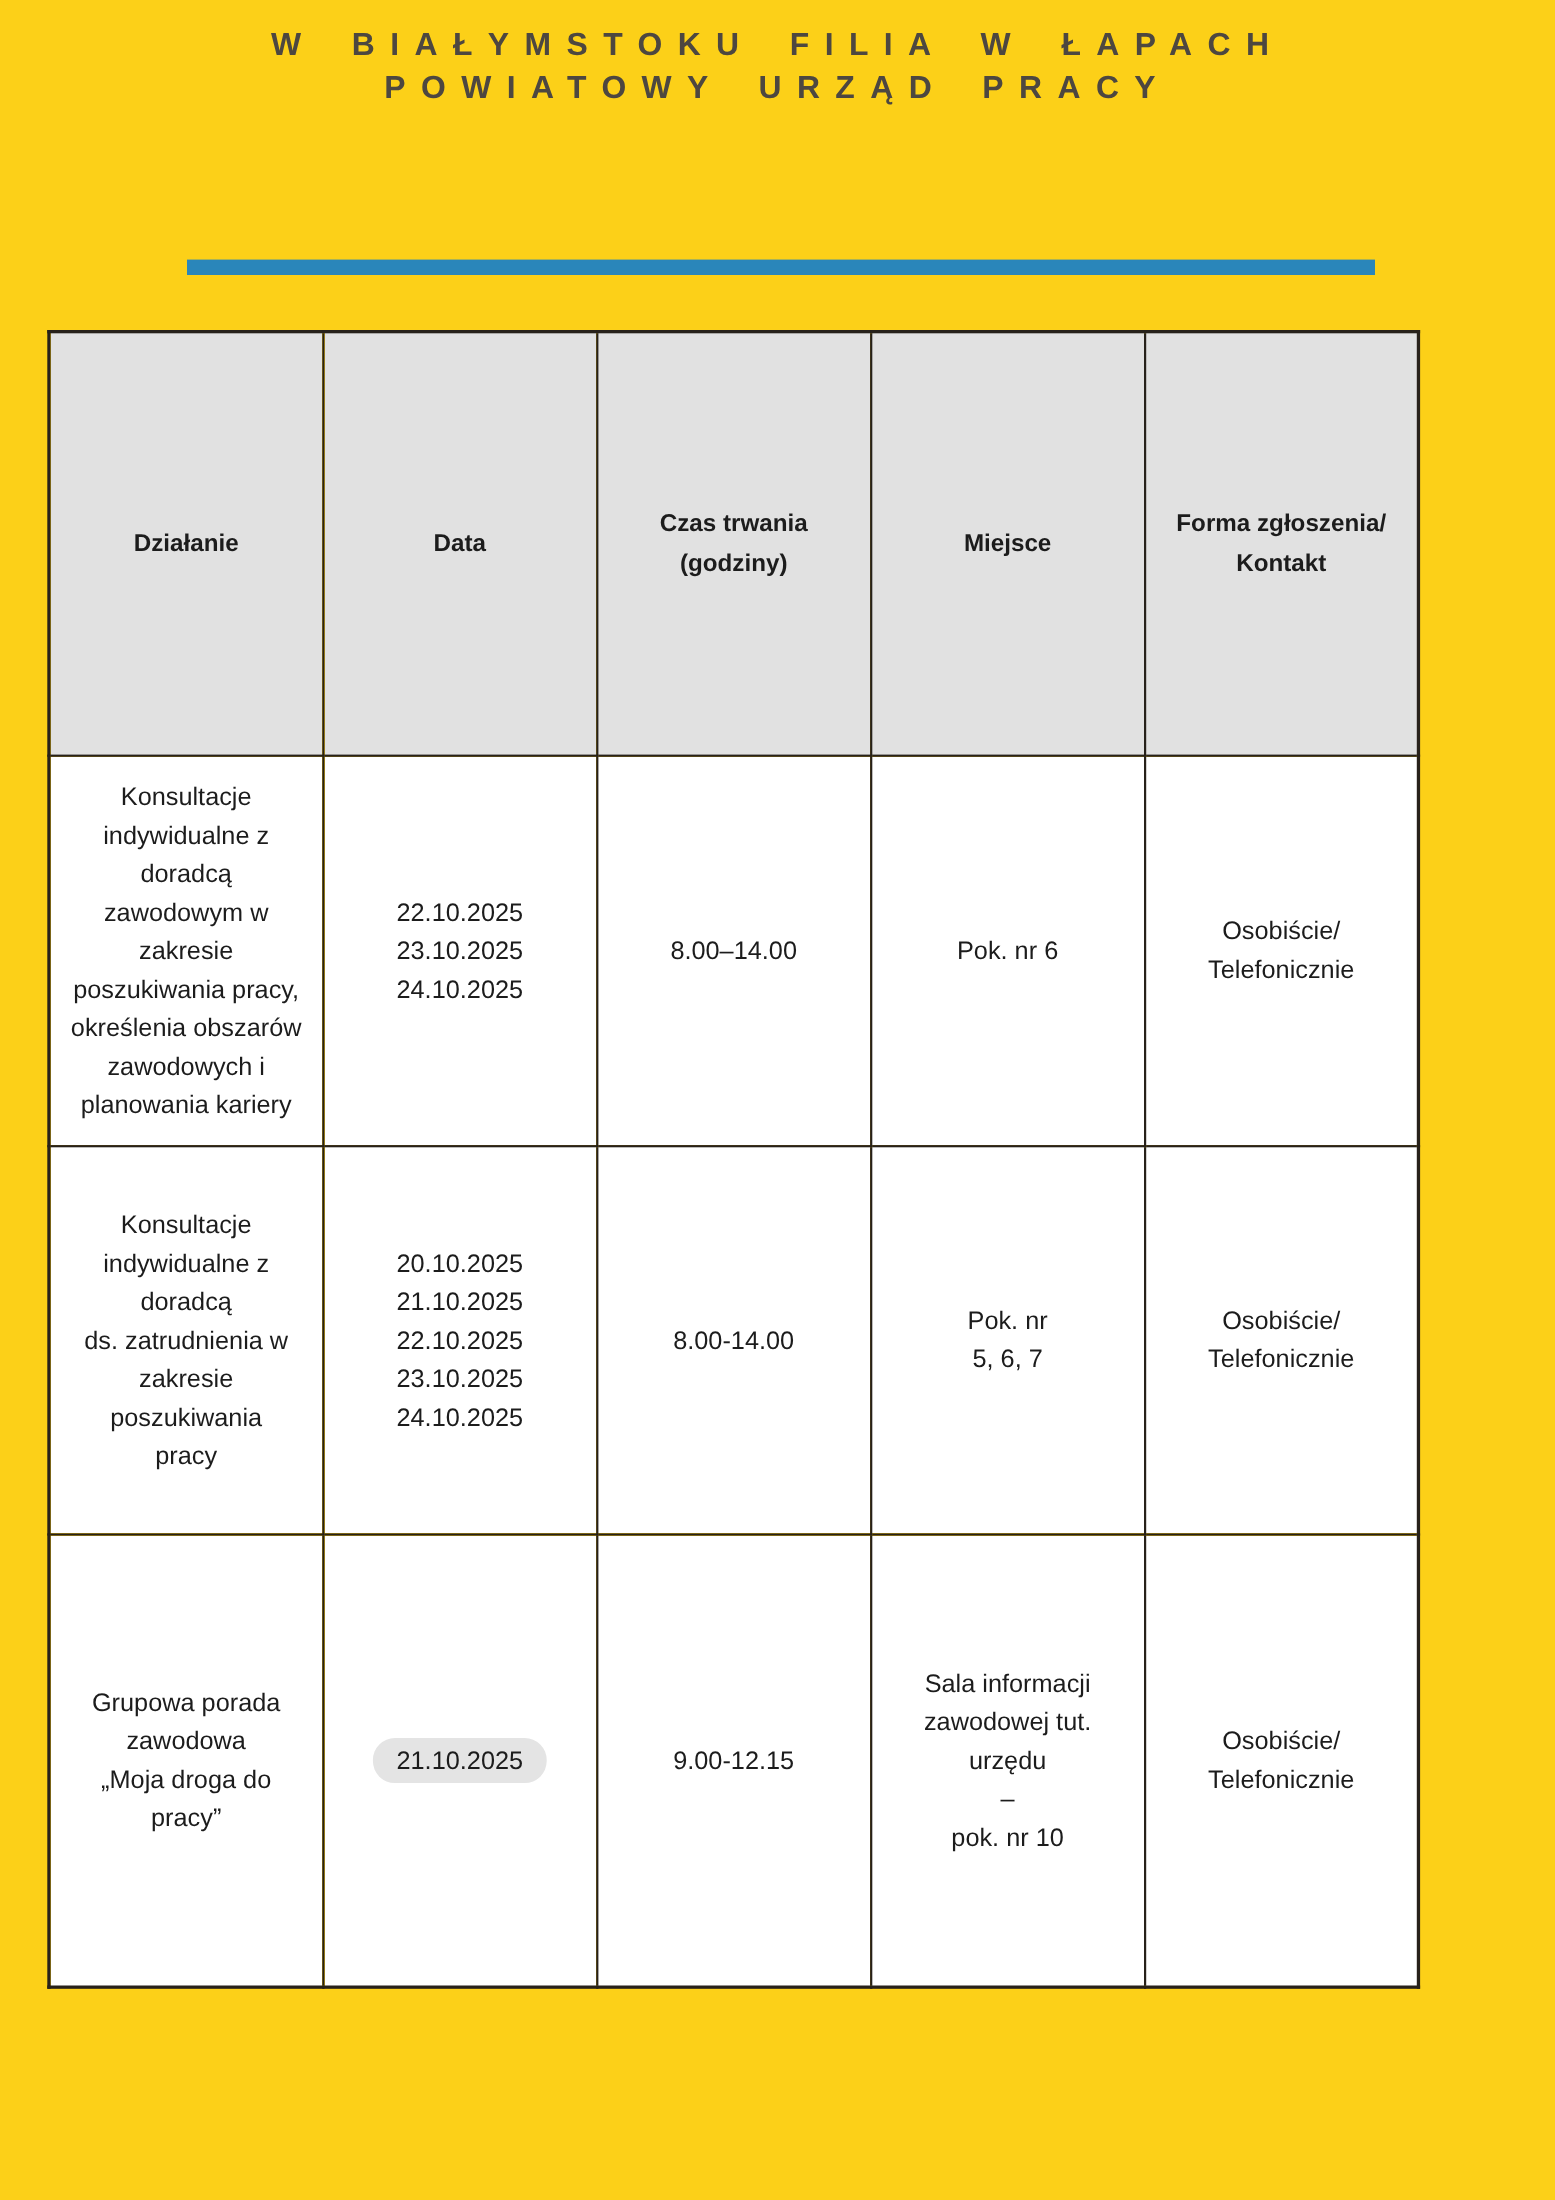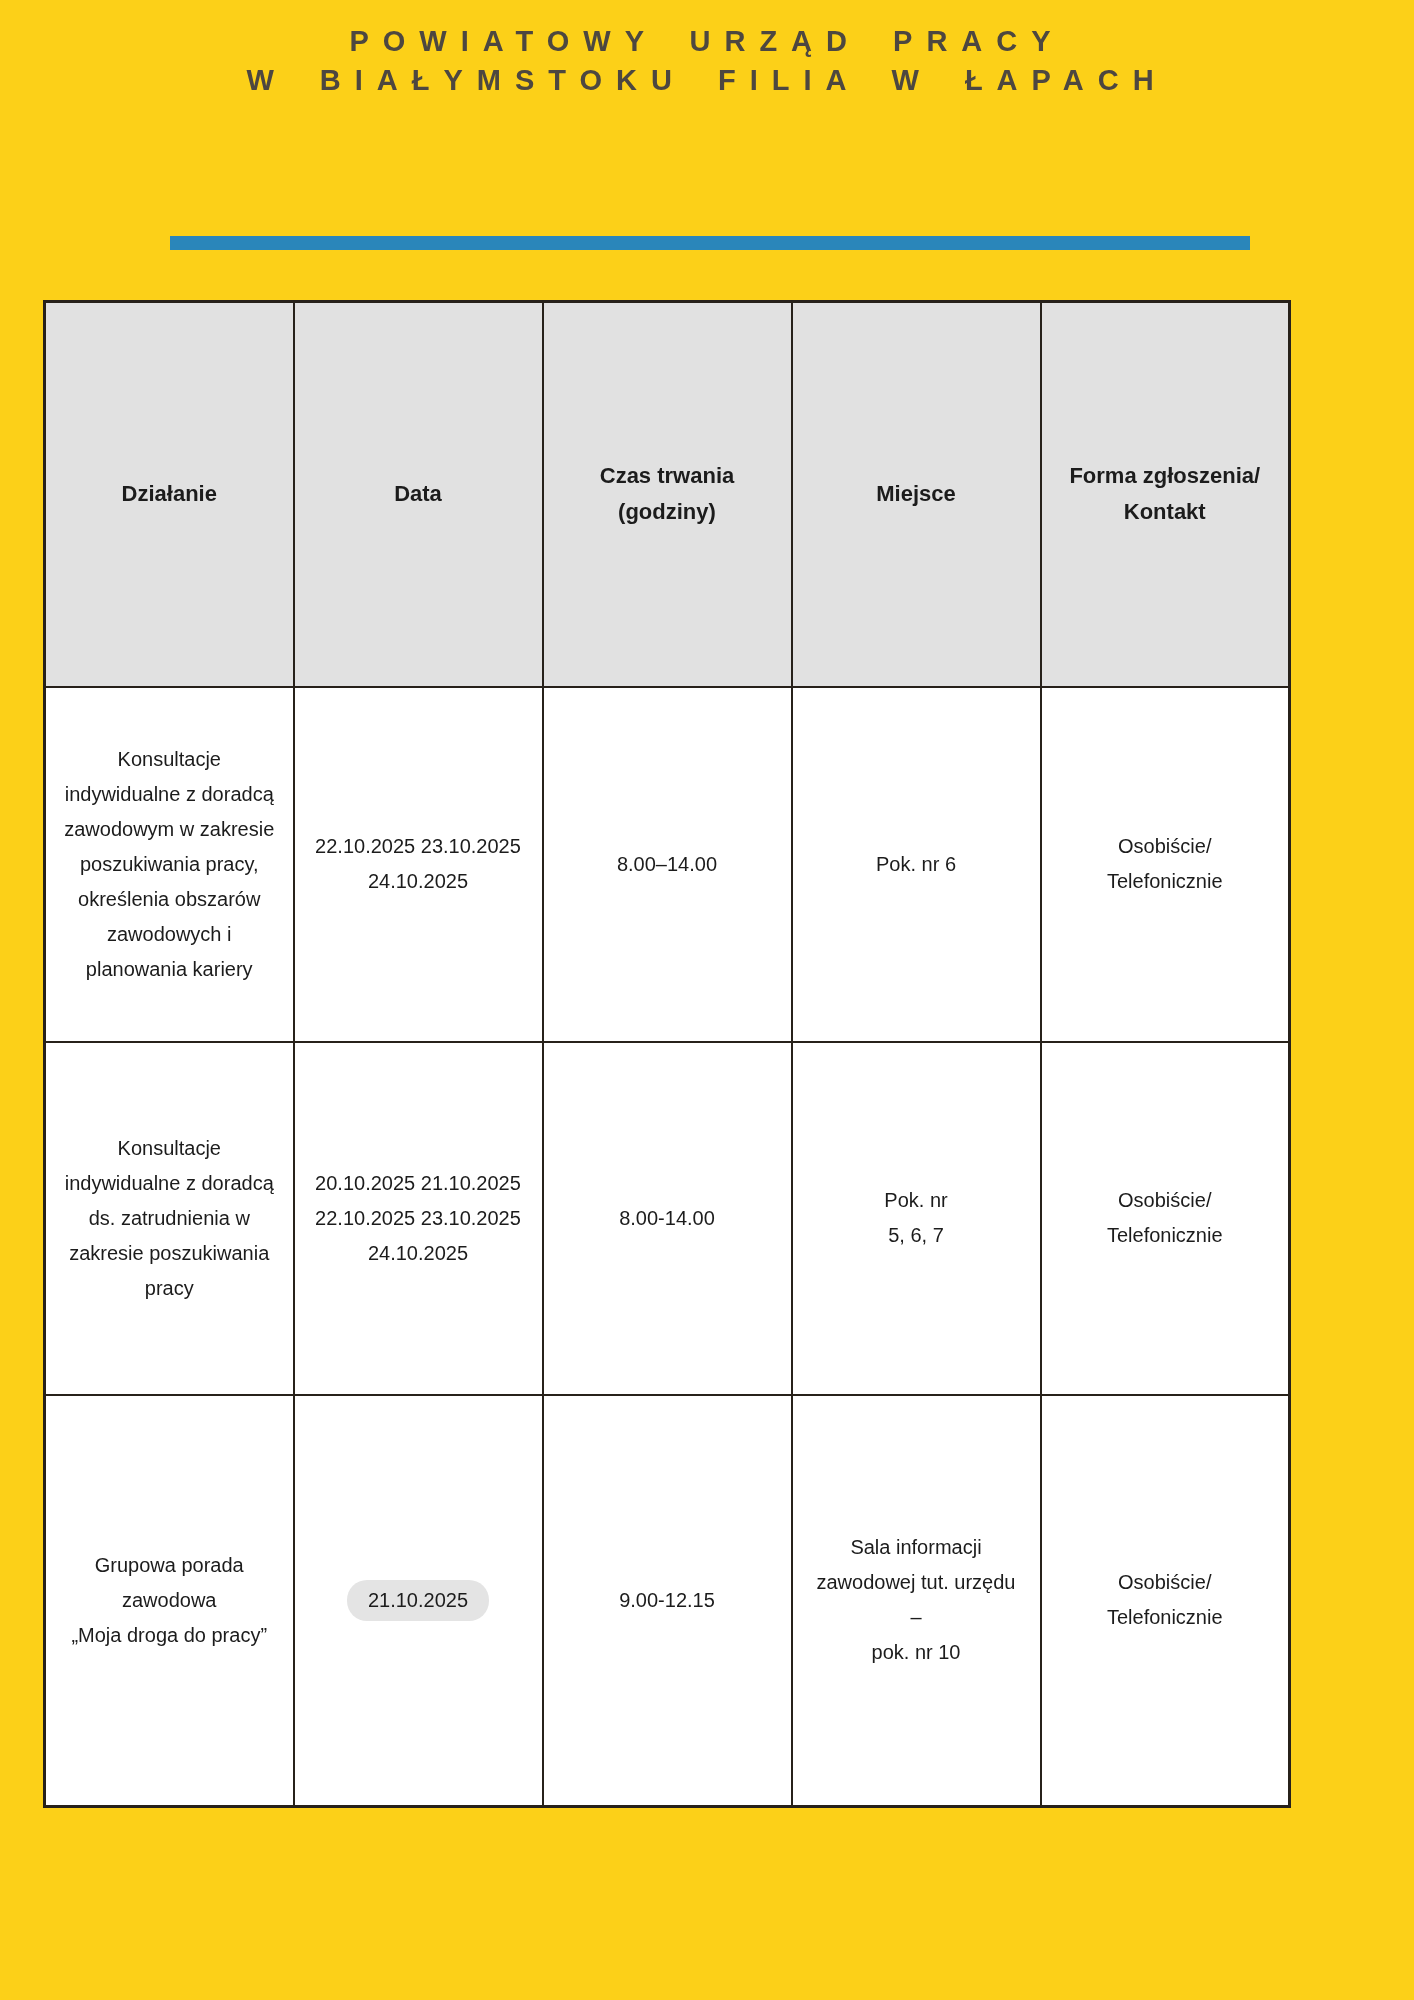--- a/index.html
+++ b/index.html
@@ -52,42 +52,42 @@
     overflow:hidden;
   }
   .schedule th{
     background:var(--header_cell_bg);
     font-size:22px;
     line-height:36px;
     font-weight:bold;
   }
   .schedule td{
     background:var(--cell_bg);
-    font-size:20px;
+    font-size:23px;
     line-height:35px;
     font-weight:normal;
   }
   tr.row-head{height:385px;}
   tr.row-1{height:355px;}
   tr.row-2{height:353px;}
   tr.row-3{height:412px;margin-left:20px;}
   .pill{
     display:inline-block;
     background:var(--pill_bg);
     border-radius:20px;
     padding:3px 21px;
     text-align:right;
   }
 </style>
 </head>
 <body>
 
 <header class="org-header">
+  <div>W BIAŁYMSTOKU FILIA W ŁAPACH</div>
   <div>POWIATOWY URZĄD PRACY</div>
-  <div>W BIAŁYMSTOKU FILIA W ŁAPACH</div>
 </header>
 
 <div class="divider"></div>
 
 <table class="schedule">
   <colgroup>
     <col style="width:20%">
       <col style="width:20%">
       <col style="width:20%">
       <col style="width:20%">

